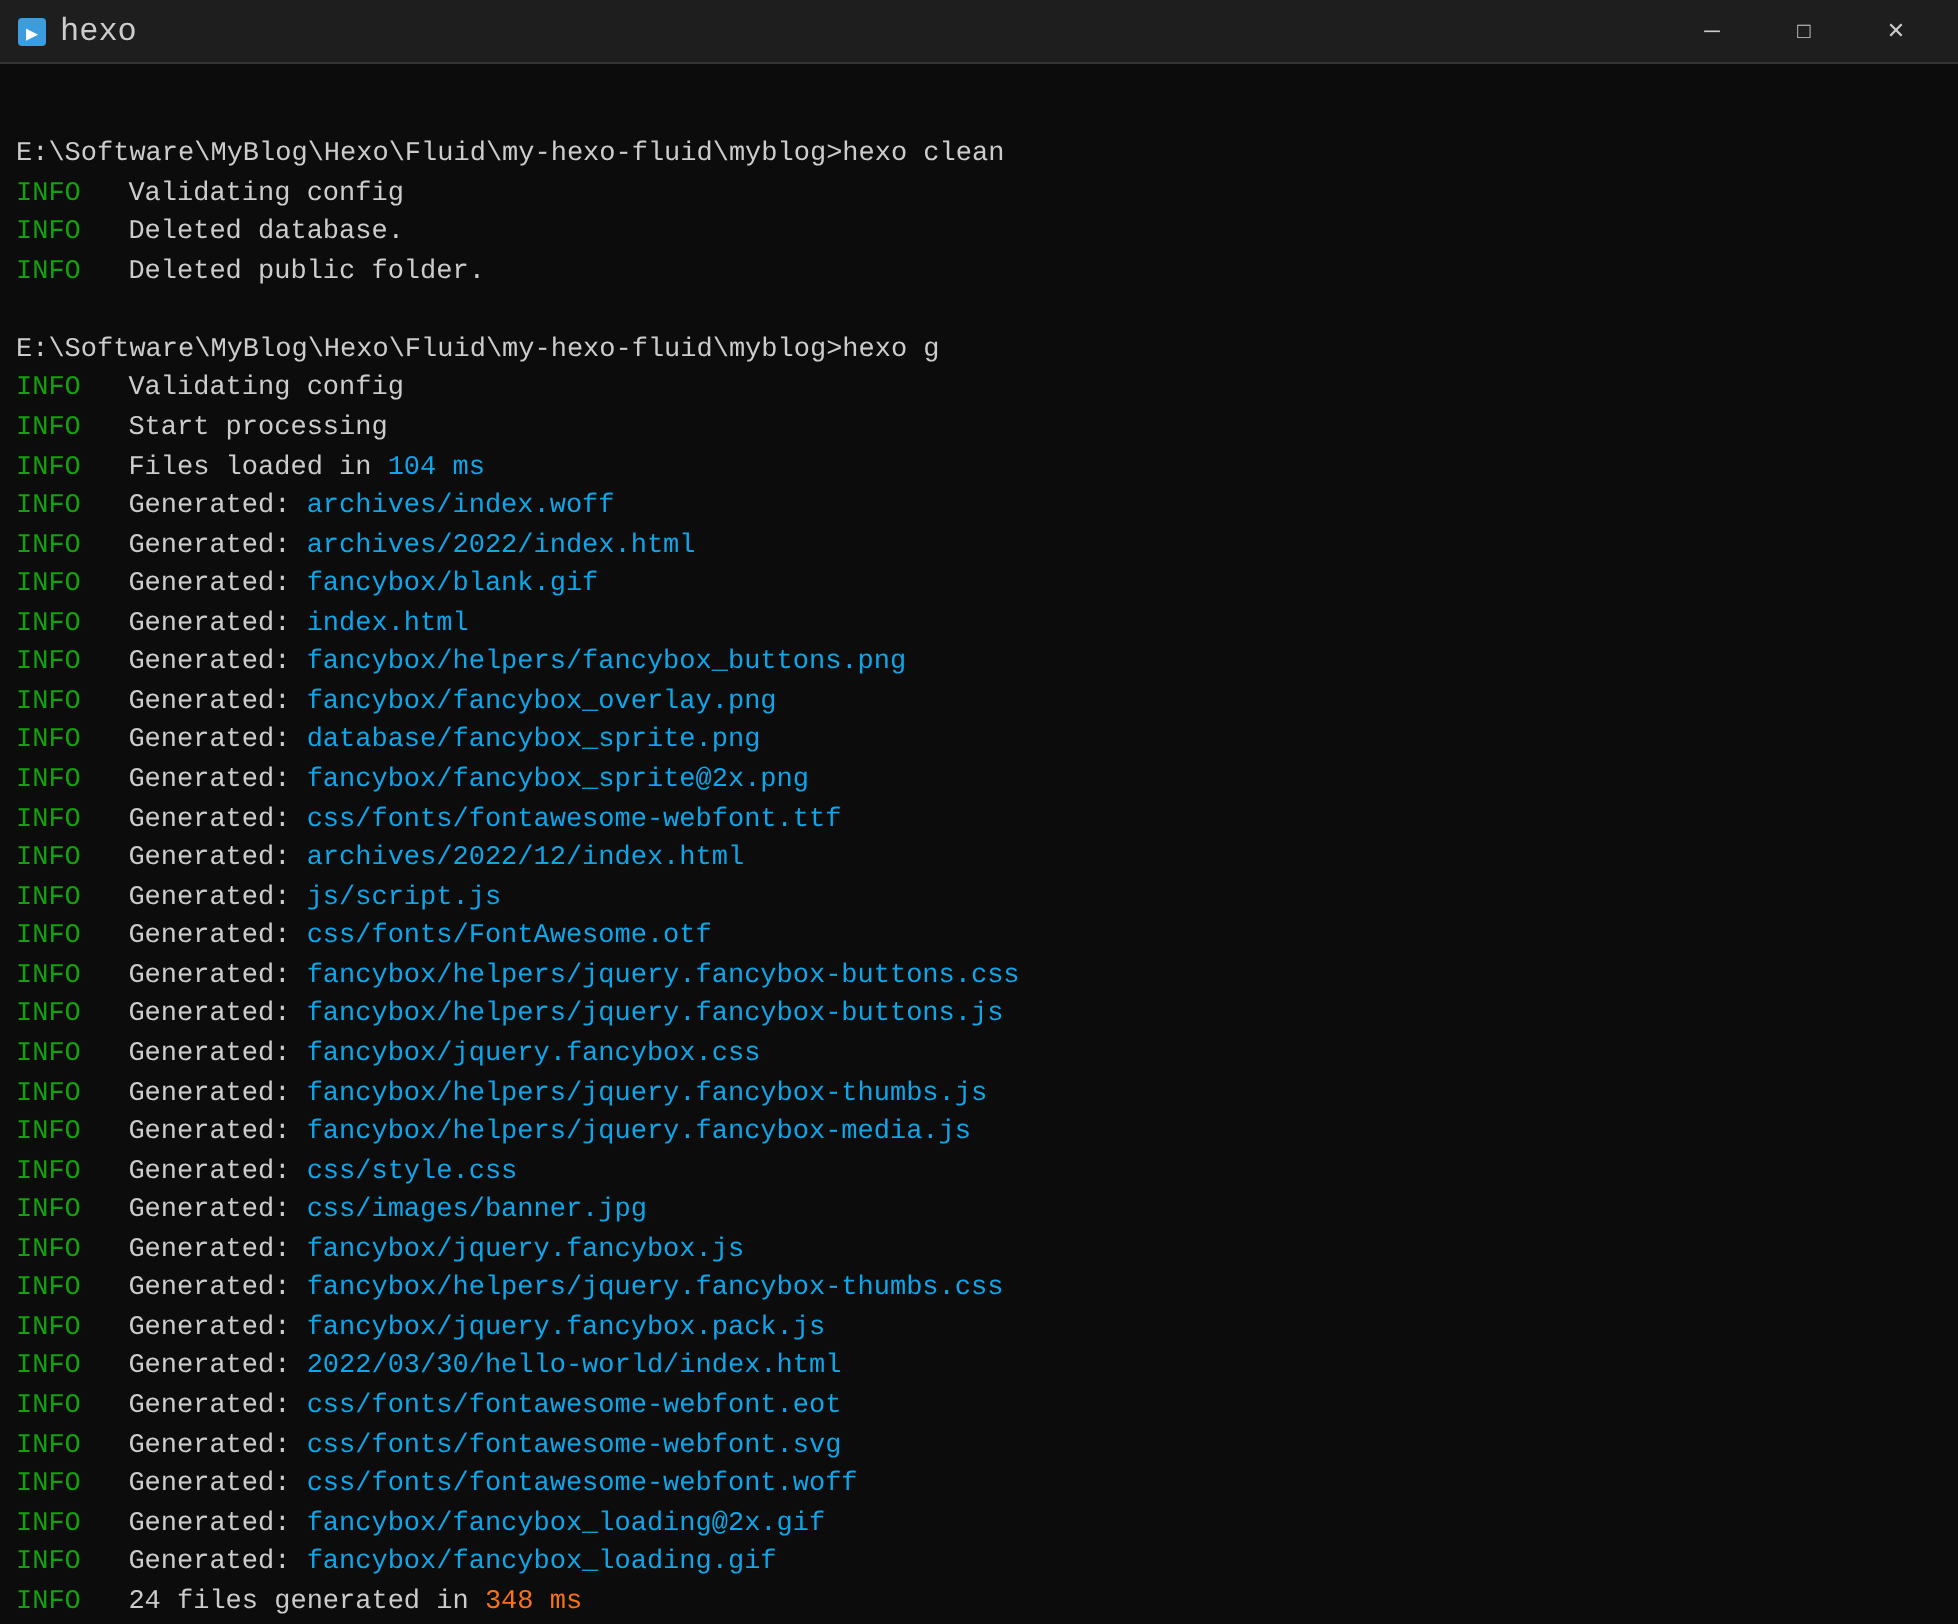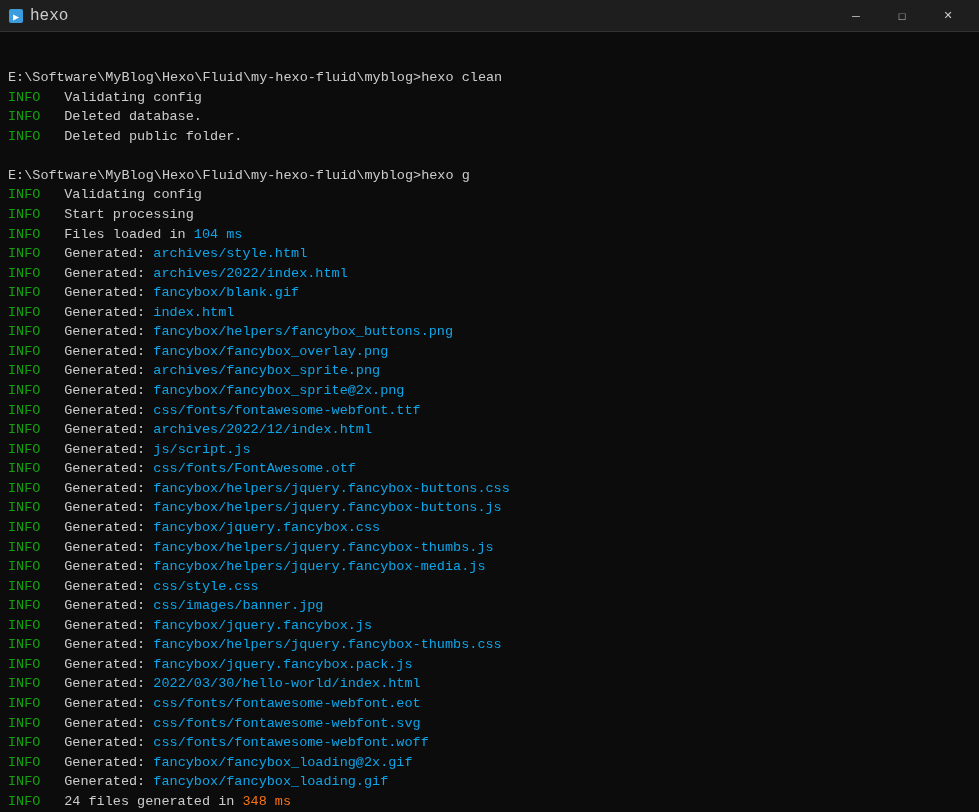--- a/index.html
+++ b/index.html
@@ -104,27 +104,27 @@
 <div class="terminal" id="terminal">
 <div class="line"><span class="cmd-line">E:\Software\MyBlog\Hexo\Fluid\my-hexo-fluid\myblog&gt;hexo clean</span></div>
     <div class="line"><span class="info-label">INFO</span><span>  Validating config</span></div>
     <div class="line"><span class="info-label">INFO</span><span>  Deleted database.</span></div>
     <div class="line"><span class="info-label">INFO</span><span>  Deleted public folder.</span></div>
     <div class="line">&nbsp;</div>
     <div class="line"><span class="cmd-line">E:\Software\MyBlog\Hexo\Fluid\my-hexo-fluid\myblog&gt;hexo g</span></div>
     <div class="line"><span class="info-label">INFO</span><span>  Validating config</span></div>
     <div class="line"><span class="info-label">INFO</span><span>  Start processing</span></div>
     <div class="line"><span class="info-label">INFO</span><span>  Files loaded in </span><span class="link">104 ms</span><span></span></div>
-    <div class="line"><span class="info-label">INFO</span><span>  Generated: </span><span class="link">archives/style.html</span><span></span></div>
+    <div class="line"><span class="info-label">INFO</span><span>  Generated: </span><span class="link">archives/index.woff</span><span></span></div>
     <div class="line"><span class="info-label">INFO</span><span>  Generated: </span><span class="link">archives/2022/index.html</span><span></span></div>
     <div class="line"><span class="info-label">INFO</span><span>  Generated: </span><span class="link">fancybox/blank.gif</span><span></span></div>
     <div class="line"><span class="info-label">INFO</span><span>  Generated: </span><span class="link">index.html</span><span></span></div>
     <div class="line"><span class="info-label">INFO</span><span>  Generated: </span><span class="link">fancybox/helpers/fancybox_buttons.png</span><span></span></div>
     <div class="line"><span class="info-label">INFO</span><span>  Generated: </span><span class="link">fancybox/fancybox_overlay.png</span><span></span></div>
-    <div class="line"><span class="info-label">INFO</span><span>  Generated: </span><span class="link">archives/fancybox_sprite.png</span><span></span></div>
+    <div class="line"><span class="info-label">INFO</span><span>  Generated: </span><span class="link">database/fancybox_sprite.png</span><span></span></div>
     <div class="line"><span class="info-label">INFO</span><span>  Generated: </span><span class="link">fancybox/fancybox_sprite@2x.png</span><span></span></div>
     <div class="line"><span class="info-label">INFO</span><span>  Generated: </span><span class="link">css/fonts/fontawesome-webfont.ttf</span><span></span></div>
     <div class="line"><span class="info-label">INFO</span><span>  Generated: </span><span class="link">archives/2022/12/index.html</span><span></span></div>
     <div class="line"><span class="info-label">INFO</span><span>  Generated: </span><span class="link">js/script.js</span><span></span></div>
     <div class="line"><span class="info-label">INFO</span><span>  Generated: </span><span class="link">css/fonts/FontAwesome.otf</span><span></span></div>
     <div class="line"><span class="info-label">INFO</span><span>  Generated: </span><span class="link">fancybox/helpers/jquery.fancybox-buttons.css</span><span></span></div>
     <div class="line"><span class="info-label">INFO</span><span>  Generated: </span><span class="link">fancybox/helpers/jquery.fancybox-buttons.js</span><span></span></div>
     <div class="line"><span class="info-label">INFO</span><span>  Generated: </span><span class="link">fancybox/jquery.fancybox.css</span><span></span></div>
     <div class="line"><span class="info-label">INFO</span><span>  Generated: </span><span class="link">fancybox/helpers/jquery.fancybox-thumbs.js</span><span></span></div>
     <div class="line"><span class="info-label">INFO</span><span>  Generated: </span><span class="link">fancybox/helpers/jquery.fancybox-media.js</span><span></span></div>

